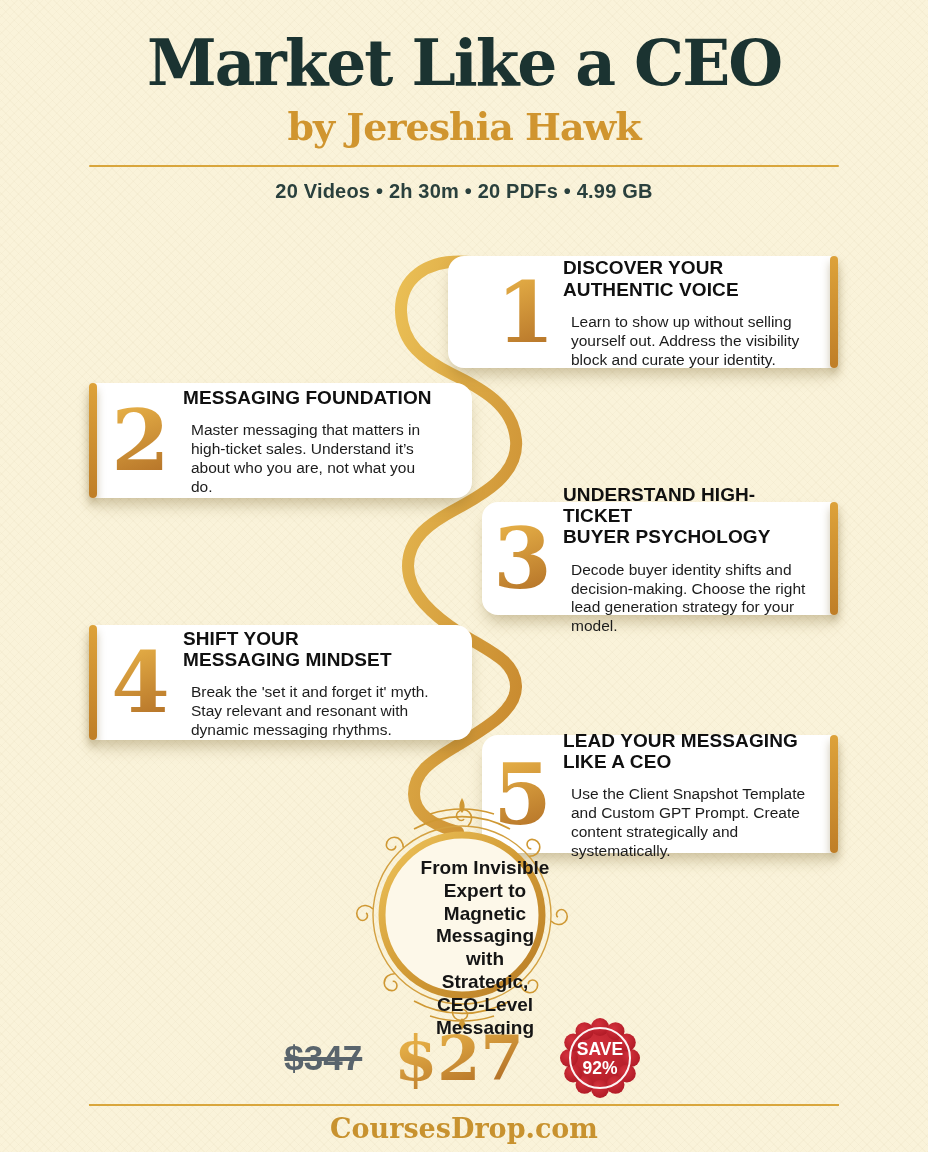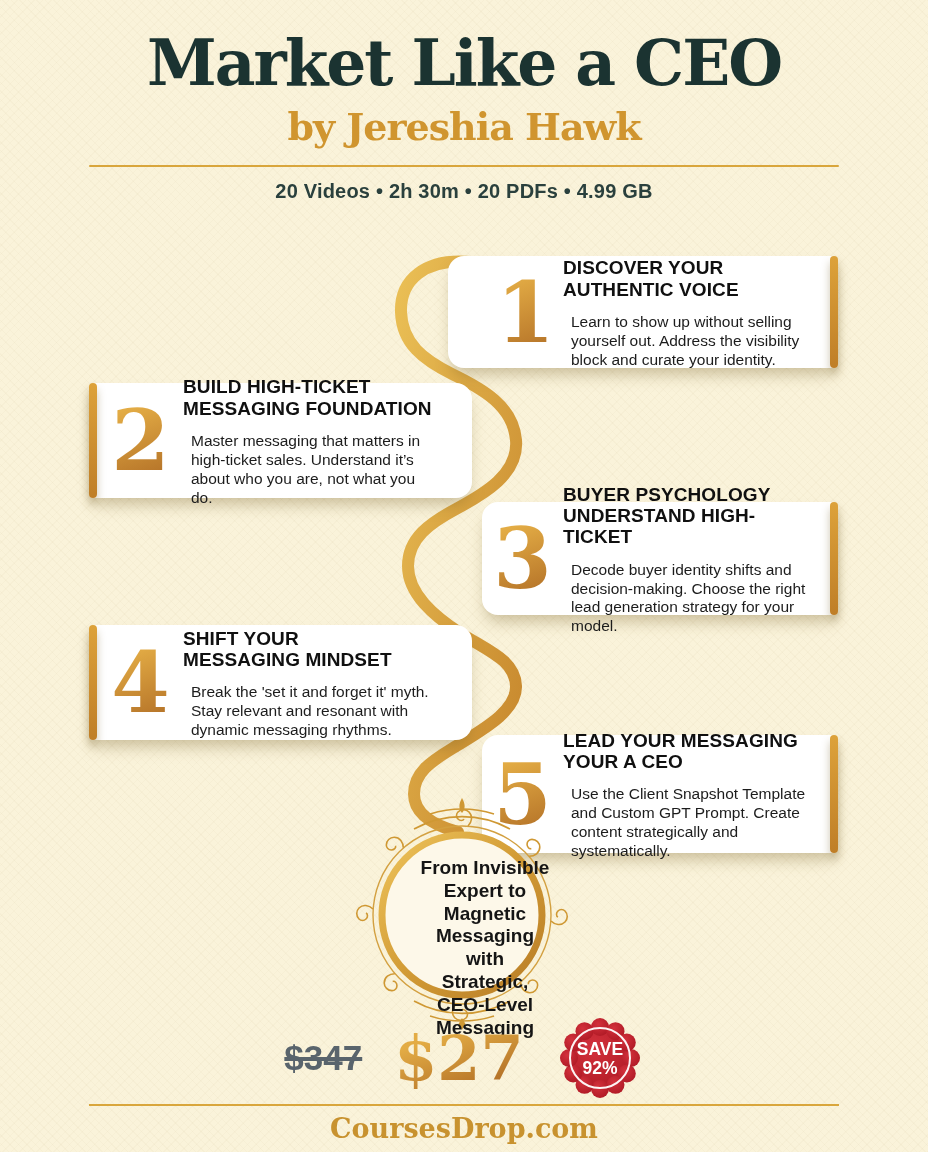--- a/index.html
+++ b/index.html
@@ -123,34 +123,33 @@
       </h3>
       <p class="step-desc">Learn to show up without selling yourself out. Address the visibility block and curate your identity.</p>
     </div>
   </div>
 
   <div class="card left" style="left:90px;top:383px;width:382px;height:115px;">
     <div class="bar"></div>
     <div class="num" style="left:8px;width:85px;">2</div>
     <div class="content" style="left:93px;right:28px;">
       <h3 class="step-title">
-        <span>BUILD HIGH-TICKET</span>
         <span>MESSAGING FOUNDATION</span>
       </h3>
       <p class="step-desc">Master messaging that matters in high-ticket sales. Understand it’s about who you are, not what you do.</p>
     </div>
   </div>
 
   <div class="card right" style="left:482px;top:502px;width:355px;height:113px;">
     <div class="bar"></div>
     <div class="num" style="left:0;width:81px;">3</div>
     <div class="content" style="left:81px;right:20px;">
       <h3 class="step-title">
+        <span>UNDERSTAND HIGH-TICKET</span>
         <span>BUYER PSYCHOLOGY</span>
-        <span>UNDERSTAND HIGH-TICKET</span>
       </h3>
       <p class="step-desc">Decode buyer identity shifts and decision-making. Choose the right lead generation strategy for your model.</p>
     </div>
   </div>
 
   <div class="card left" style="left:90px;top:625px;width:382px;height:115px;">
     <div class="bar"></div>
     <div class="num" style="left:8px;width:85px;">4</div>
     <div class="content" style="left:93px;right:28px;">
       <h3 class="step-title">
@@ -160,21 +159,21 @@
       <p class="step-desc">Break the 'set it and forget it' myth. Stay relevant and resonant with dynamic messaging rhythms.</p>
     </div>
   </div>
 
   <div class="card right" style="left:482px;top:735px;width:355px;height:118px;">
     <div class="bar"></div>
     <div class="num" style="left:0;width:81px;">5</div>
     <div class="content" style="left:81px;right:20px;">
       <h3 class="step-title">
         <span>LEAD YOUR MESSAGING</span>
-        <span>YOUR A CEO</span>
+        <span>LIKE A CEO</span>
       </h3>
       <p class="step-desc">Use the Client Snapshot Template and Custom GPT Prompt. Create content strategically and systematically.</p>
     </div>
   </div>
 
   <div class="badge">
     <svg width="236" height="240" viewBox="-118 -120 236 240">
       <defs>
         <linearGradient id="goldRing" x1="0" y1="0" x2="1" y2="1">
           <stop offset="0" stop-color="#eec45c"></stop>

